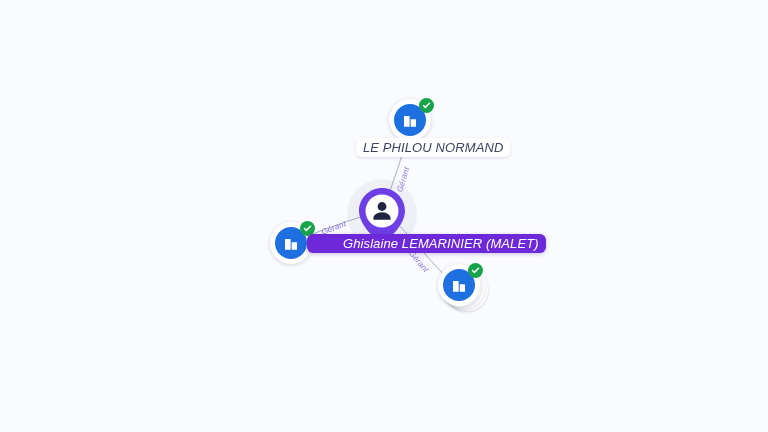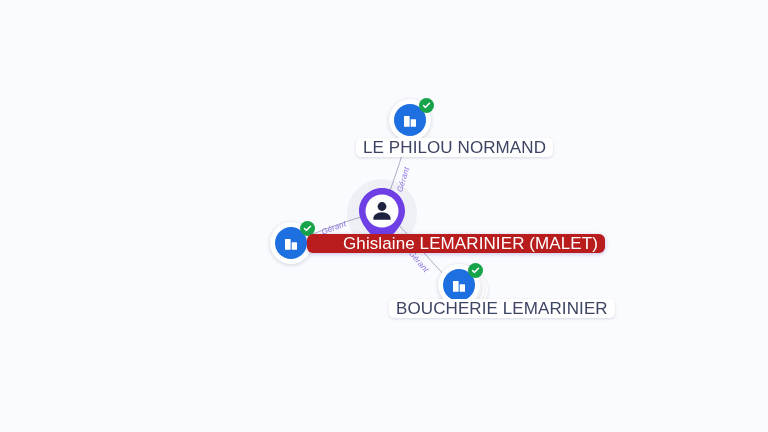--- a/index.html
+++ b/index.html
@@ -105,28 +105,29 @@
   }
   .person-pin svg { display: block; }
 
   
   .node-label {
     position: absolute;
     padding: 4px 7px 4px 7px;
     border-radius: 5px;
     background: #ffffff;
     color: #3d4463;
-    font-size: 17px;
+    font-size: 13px;
     line-height: 11px;
     letter-spacing: 0.1px;
     white-space: nowrap;
     box-shadow: 0 1px 3px rgba(40,50,90,0.16);
+    font-style: italic;
   }
   .node-label.primary {
-    background: #b91c1c;
+    background: #6d28d9;
     color: #ffffff;
     border-radius: 6px;
     box-shadow: 0 1px 4px rgba(80,50,170,0.30);
     z-index: 30;
     padding-left: 36px;
   }
 
   
   .edge-label {
     position: absolute;
@@ -200,21 +201,20 @@
           <path d="M4 21V7.2c0-.4.3-.7.7-.7h6.1c.4 0 .7.3.7.7V21H4zm8.9 0V11h6.4c.4 0 .7.3.7.7V21h-7.1zM5.8 9.1h1.6v1.6H5.8V9.1zm3 0h1.6v1.6H8.8V9.1zm-3 3h1.6v1.6H5.8v-1.6zm3 0h1.6v1.6H8.8v-1.6zm-3 3h1.6v1.6H5.8v-1.6zm3 0h1.6v1.6H8.8v-1.6zm5.8-2.3h1.5v1.5h-1.5v-1.5zm2.9 0h1.5v1.5h-1.5v-1.5zm-2.9 2.9h1.5v1.5h-1.5v-1.5zm2.9 0h1.5v1.5h-1.5v-1.5z"></path>
         </svg>
       </div>
     </div>
     <div class="verified-badge">
       <svg width="9" height="9" viewBox="0 0 24 24" fill="none" stroke="#ffffff" stroke-width="4" stroke-linecap="round" stroke-linejoin="round">
         <polyline points="20 6 9 17 4 12"></polyline>
       </svg>
     </div>
   </div>
-  <div class="node-label" style="left:389px; top:299px;">BOUCHERIE LEMARINIER</div>
 
   <div class="person-node" style="left:356px; top:186px;">
     <div class="person-halo"></div>
     <div class="person-pin">
       <svg width="52" height="60" viewBox="0 0 52 60" xmlns="http://www.w3.org/2000/svg">
         <path d="M26 2 C13.3 2 3 12.3 3 25 c0 14.4 17.2 28.6 21.3 32.8 a2.4 2.4 0 0 0 3.4 0 C31.8 53.6 49 39.4 49 25 C49 12.3 38.7 2 26 2 Z" fill="#6d3fe4"></path>
         <circle cx="26" cy="25" r="16.5" fill="#ffffff"></circle>
         <g fill="#1d2340">
           <circle cx="26" cy="20.5" r="4.4"></circle>
           <path d="M26 26.2 c-5.3 0-8.6 3.1-8.6 6.1 v1.4 h17.2 v-1.4 c0-3-3.3-6.1-8.6-6.1z"></path>

